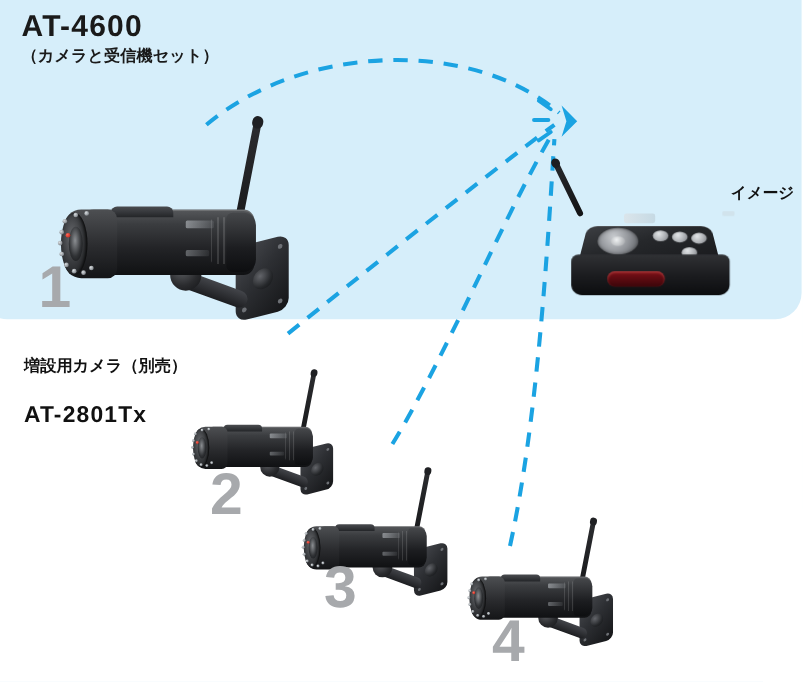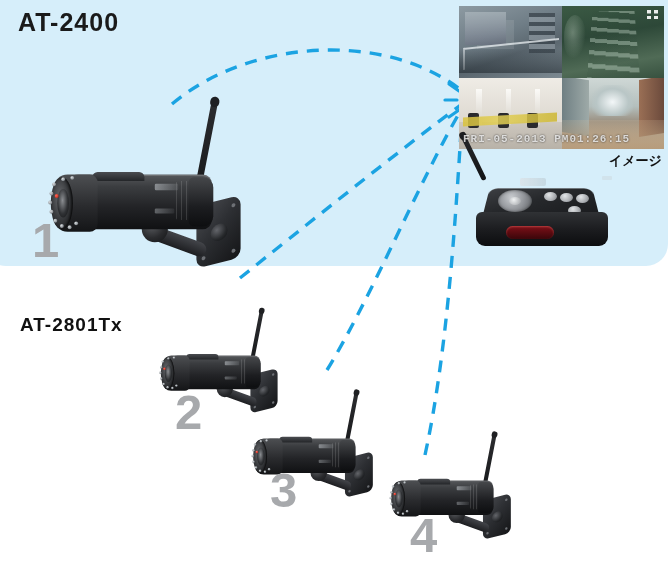--- a/index.html
+++ b/index.html
@@ -26,21 +26,21 @@
   .title-sub{
     position:absolute;left:18px;top:38px;
     font-size:13.5px;font-weight:bold;color:#1a1a1a;
     letter-spacing:0px;white-space:nowrap;
   }
   .addon-label{
     position:absolute;left:20px;top:296px;
     font-size:13.5px;font-weight:bold;color:#111;white-space:nowrap;
   }
   .addon-model{
-    position:absolute;left:20px;top:314px;
+    position:absolute;left:20px;top:336px;
     font-size:19px;font-weight:bold;color:#111;
     letter-spacing:1px;white-space:nowrap;
   }
   .image-caption{
     position:absolute;left:609px;top:152px;
     font-size:13px;font-weight:bold;color:#111;white-space:nowrap;
   }
 
   
   .red-line1{
@@ -295,41 +295,20 @@
     </g>
 
     <path d="M468,88 L481,101 L468,114 L472,101 Z" fill="#1ba3e2"></path>
     <g stroke="#1ba3e2" stroke-width="3.2" stroke-linecap="round" fill="none">
       <path d="M449,84 L459,91"></path>
       <path d="M445,100 L457,100"></path>
       <path d="M449,117 L459,110"></path>
     </g>
   </svg>
 
-  <div class="vid-grid">
-    <div class="vid-cell vid-a">
-      <div class="win"></div>
-        <div class="rail"></div>
-    </div>
-    <div class="vid-cell vid-b"></div>
-    <div class="vid-cell vid-c">
-      <div class="post p1"></div>
-        <div class="post p2"></div>
-        <div class="post p3"></div>
-      <div class="chair c1"></div>
-        <div class="chair c2"></div>
-        <div class="chair c3"></div>
-    </div>
-    <div class="vid-cell vid-d">
-      <div class="sideL"></div>
-        <div class="sideR"></div>
-    </div>
-    <div class="gridicon"></div>
-    <div class="tstamp">FRI-05-2013 PM01:26:15</div>
-  </div>
   <div class="image-caption">イメージ</div>
 
   <div class="receiver">
     <div class="rant"></div>
     <div class="rtop"></div>
     <div class="rbrand"></div>
     <div class="rlabel"></div>
     <div class="dpad"></div>
     <div class="btn b1"></div>
     <div class="btn b2"></div>
@@ -463,18 +442,20 @@
     <i class="irled" style="left:15px;top:69px;"></i>
     <i class="irled" style="left:18px;top:76px;"></i>
     <i class="irled" style="left:23px;top:80px;"></i>
     <i class="irled" style="left:29px;top:81px;"></i>
     <i class="irled" style="left:34px;top:78px;"></i>
     <i class="irled" style="left:24px;top:44px;"></i>
     <i class="irled" style="left:31px;top:43px;"></i>
   </div>
   <div class="ghost-num gn4">4</div>
 
-  <div class="title-main">AT-2400</div>
-
+  <div class="title-main">AT-4600</div>
+  <div class="title-sub">（カメラと受信機セット）</div>
+
+  <div class="addon-label">増設用カメラ（別売）</div>
   <div class="addon-model">AT-2801Tx</div>
 
 
 </div>
 
 </body></html>

